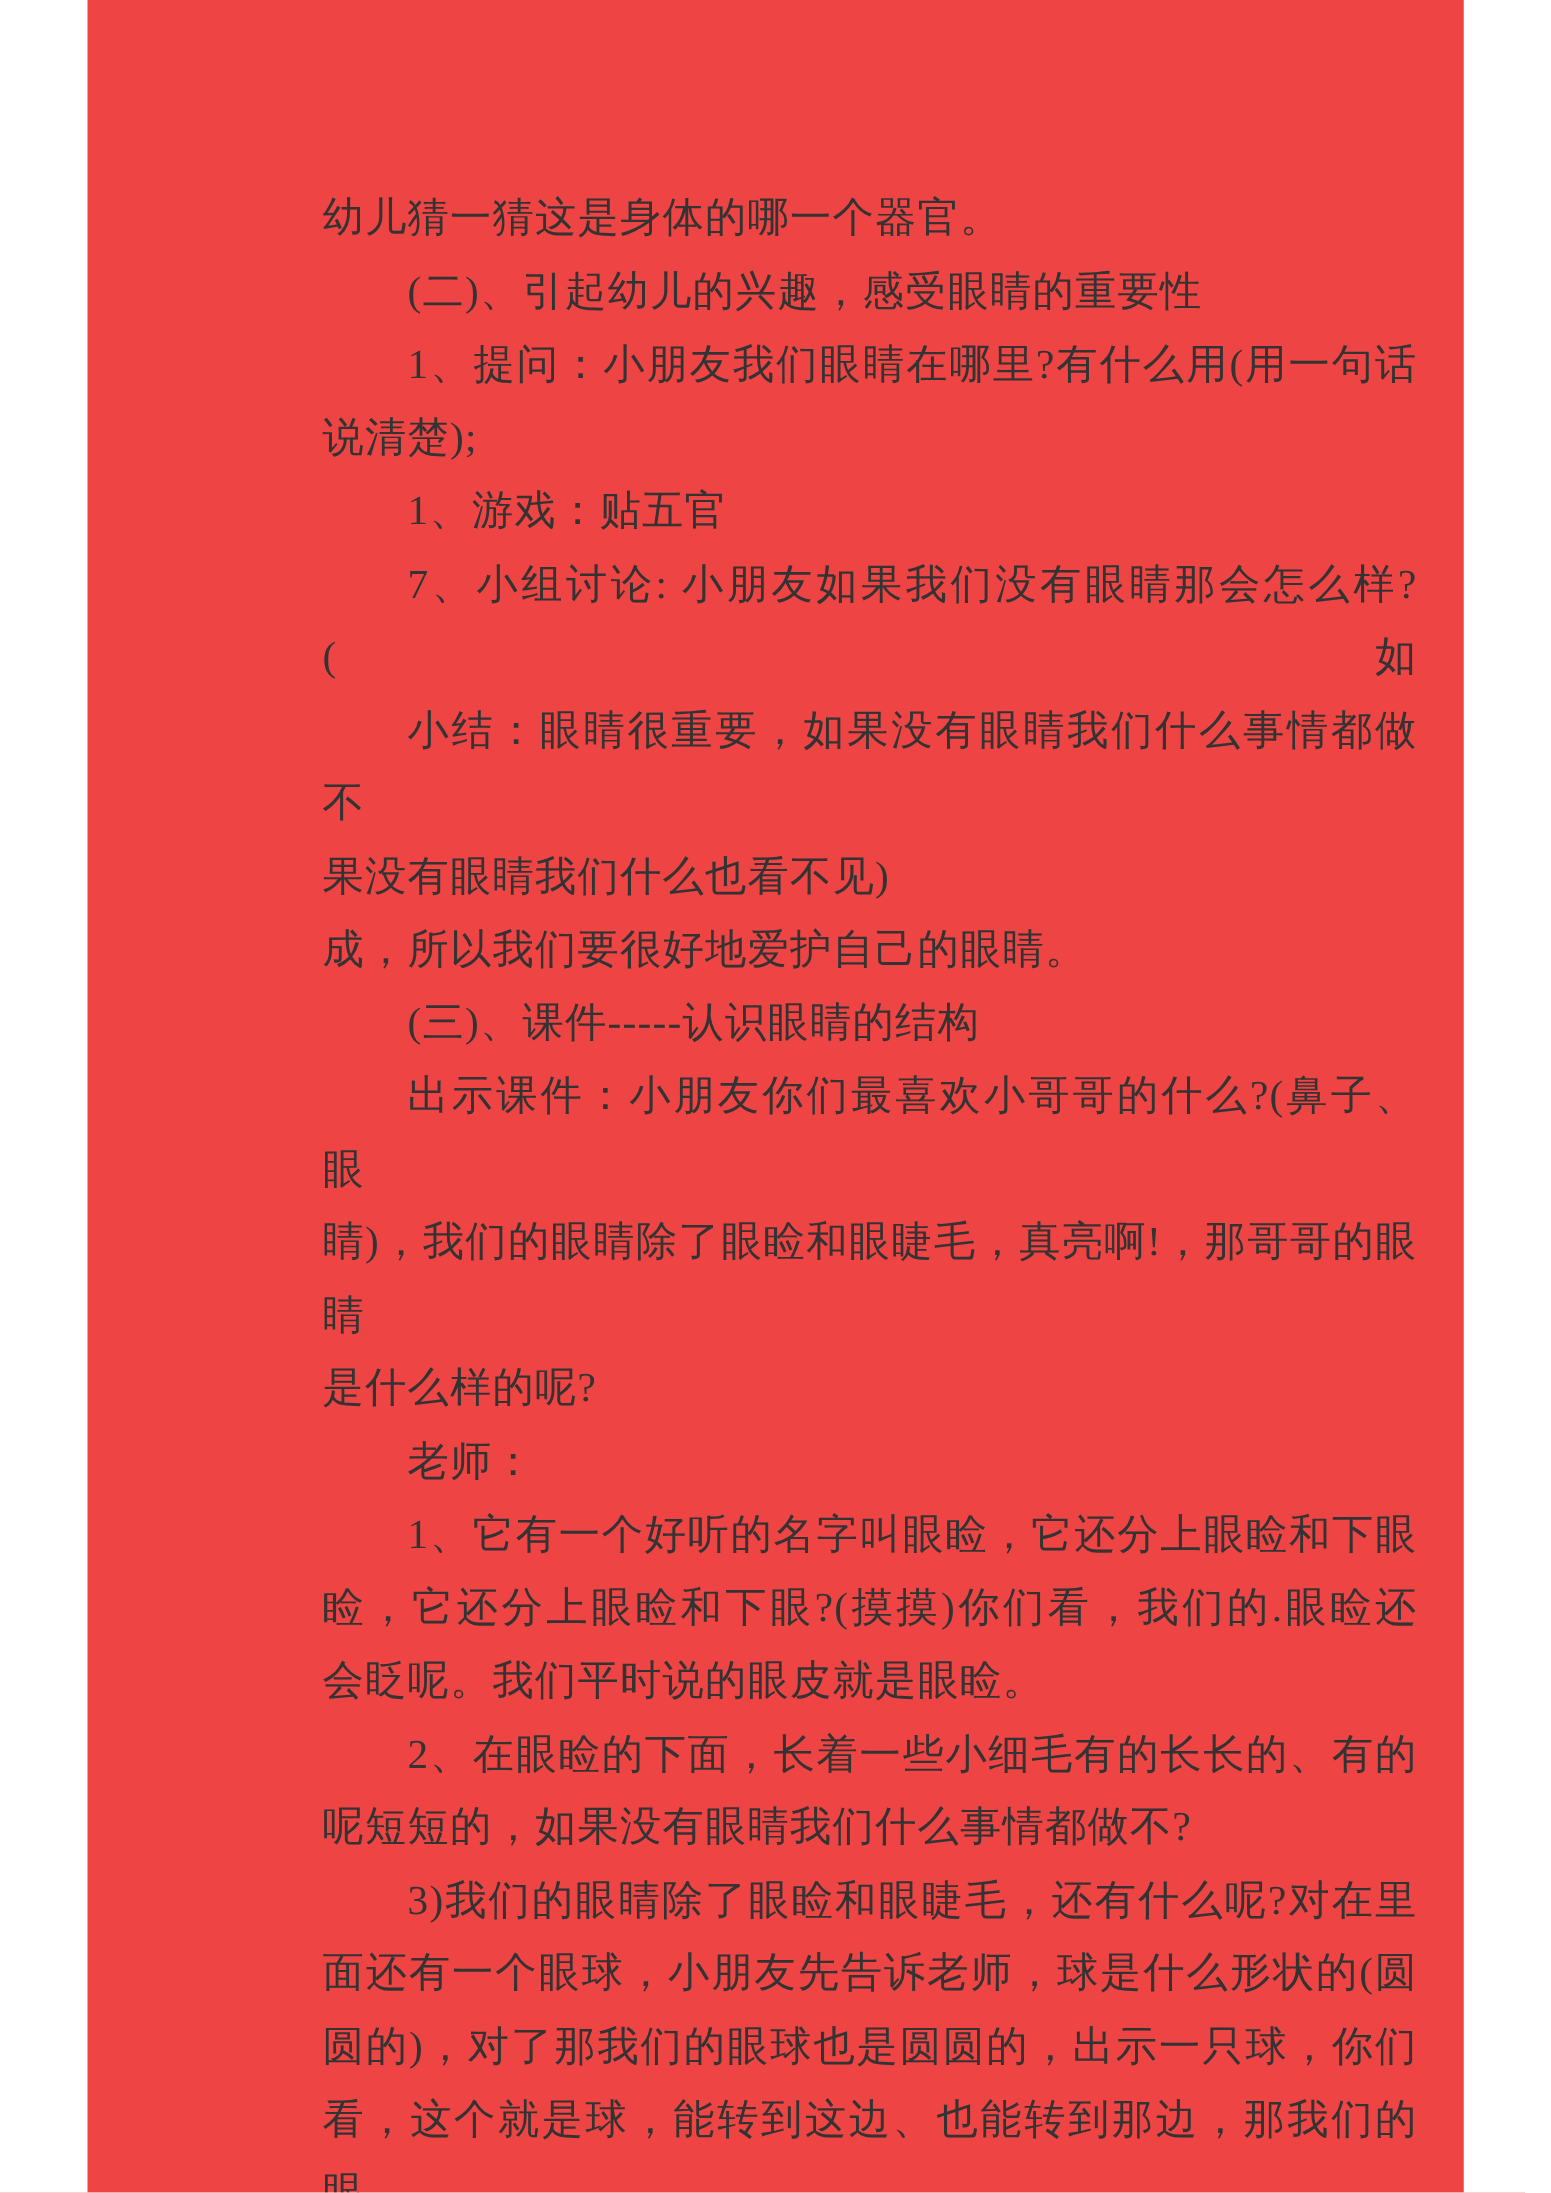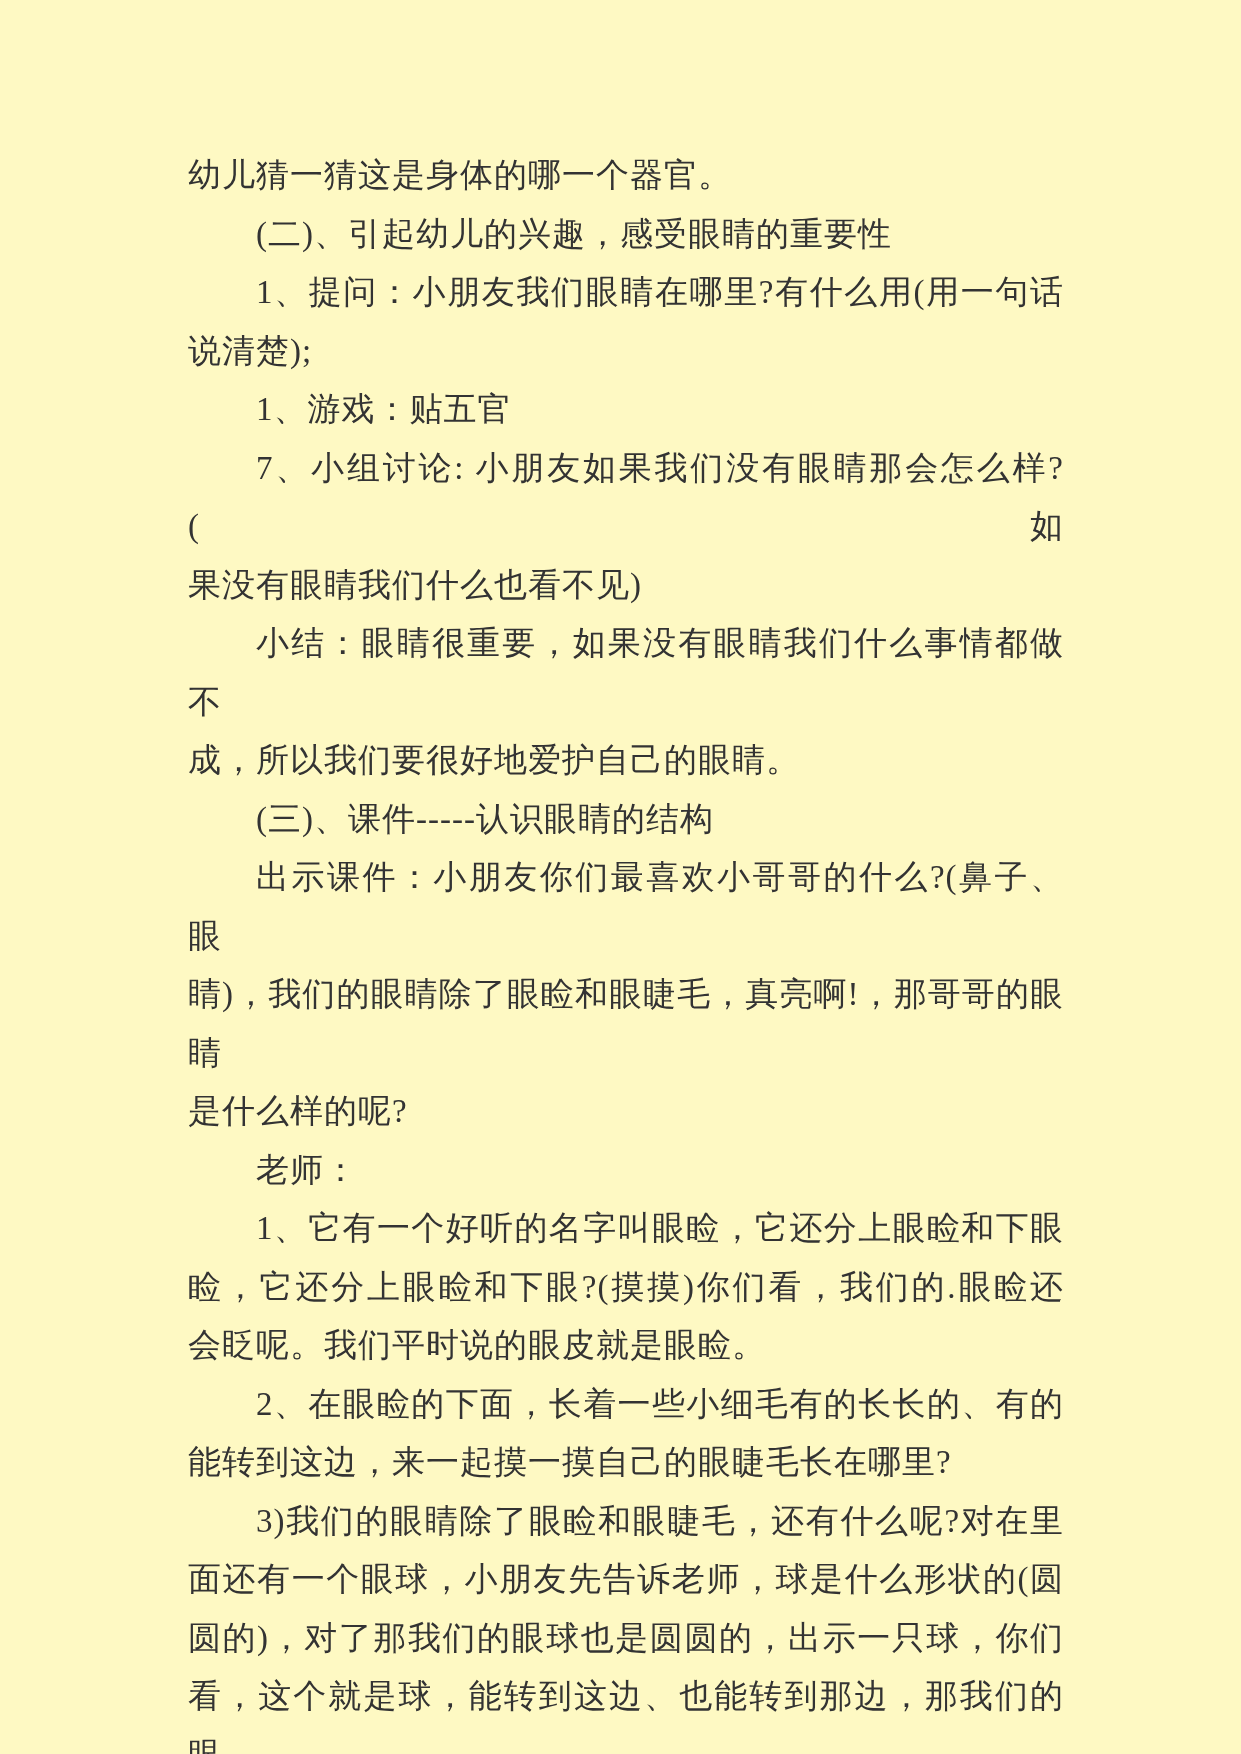--- a/index.html
+++ b/index.html
@@ -2,24 +2,24 @@
 <html lang="zh"><head>
 <meta charset="utf-8">
 <style>
   html, body {
     margin: 0;
     padding: 0;
     background: #ffffff;
   }
   .page {
     position: relative;
-    width: 1241px;
+    width: 1101px;
     height: 1754px;
     margin: 0 auto;
-    background: #fef9c3;
+    background: #ef4444;
     overflow: hidden;
     font-family: "Liberation Serif", "DejaVu Serif", serif;
   }
   .textblock {
     position: absolute;
     left: 188px;
     top: 146px;
     width: 876px;
     font-size: 33px;
     line-height: 58.5px;
@@ -44,32 +44,32 @@
 <body>
 
 <div class="page">
   <div class="textblock">
       <div class="line">幼儿猜一猜这是身体的哪一个器官。</div>
       <div class="line indent">(二)、引起幼儿的兴趣，感受眼睛的重要性</div>
       <div class="line indent justify">1、提问：小朋友我们眼睛在哪里?有什么用(用一句话</div>
       <div class="line">说清楚);</div>
       <div class="line indent">1、游戏：贴五官</div>
       <div class="line indent justify">7、小组讨论: 小朋友如果我们没有眼睛那会怎么样?(如</div>
+      <div class="line indent justify">小结：眼睛很重要，如果没有眼睛我们什么事情都做不</div>
       <div class="line">果没有眼睛我们什么也看不见)</div>
-      <div class="line indent justify">小结：眼睛很重要，如果没有眼睛我们什么事情都做不</div>
       <div class="line">成，所以我们要很好地爱护自己的眼睛。</div>
       <div class="line indent">(三)、课件-----认识眼睛的结构</div>
       <div class="line indent justify">出示课件：小朋友你们最喜欢小哥哥的什么?(鼻子、眼</div>
       <div class="line justify">睛)，我们的眼睛除了眼睑和眼睫毛，真亮啊!，那哥哥的眼睛</div>
       <div class="line">是什么样的呢?</div>
       <div class="line indent">老师：</div>
       <div class="line indent justify">1、它有一个好听的名字叫眼睑，它还分上眼睑和下眼</div>
       <div class="line justify">睑，它还分上眼睑和下眼?(摸摸)你们看，我们的.眼睑还</div>
       <div class="line">会眨呢。我们平时说的眼皮就是眼睑。</div>
       <div class="line indent justify">2、在眼睑的下面，长着一些小细毛有的长长的、有的</div>
-      <div class="line">能转到这边，来一起摸一摸自己的眼睫毛长在哪里?</div>
+      <div class="line">呢短短的，如果没有眼睛我们什么事情都做不?</div>
       <div class="line indent justify">3)我们的眼睛除了眼睑和眼睫毛，还有什么呢?对在里</div>
       <div class="line justify">面还有一个眼球，小朋友先告诉老师，球是什么形状的(圆</div>
       <div class="line justify">圆的)，对了那我们的眼球也是圆圆的，出示一只球，你们</div>
       <div class="line justify">看，这个就是球，能转到这边、也能转到那边，那我们的眼</div>
       <div class="line">球也能转来转去，我们小朋友来试一试，</div>
     </div>
 </div>
 
 </body></html>

